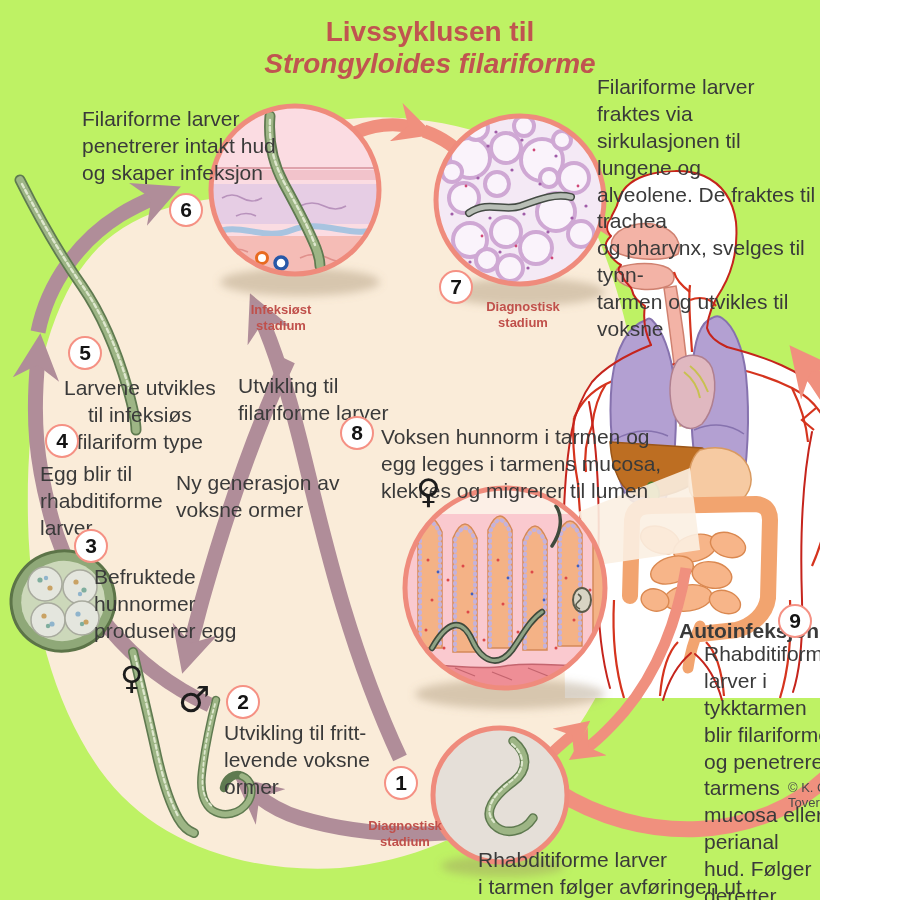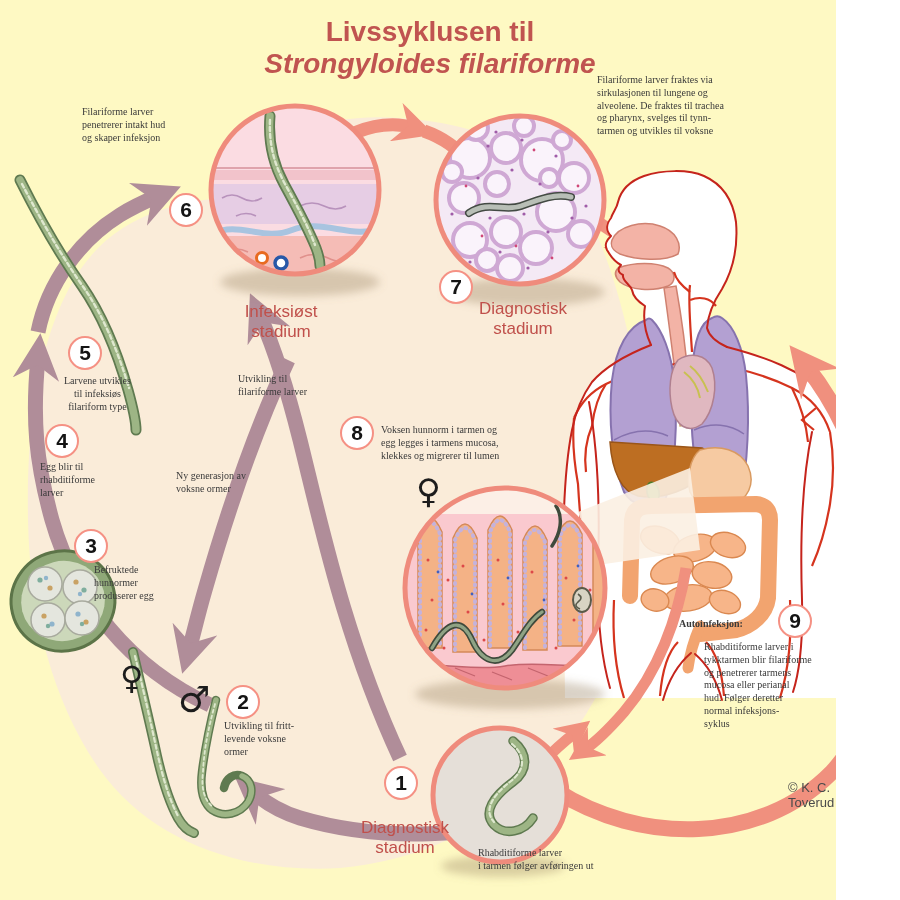--- a/index.html
+++ b/index.html
@@ -1,19 +1,19 @@
 <!DOCTYPE html>
 <html><head>
 <meta charset="utf-8">
 <style>
   html,body{margin:0;padding:0;background:#ffffff;}
   #stage{position:relative;width:820px;height:900px;overflow:hidden;
-         font-family:"Liberation Sans","DejaVu Sans",sans-serif;background:#fef9c3;padding-left:16px;}
-  .para{position:absolute;font-size:10px;line-height:1.28;color:#3a3a3a;white-space:pre-line;font-family:Liberation Serif, serif;}
-  .stadium{position:absolute;font-size:17px;line-height:1.2;font-weight:normal;color:#c0504b;
+         font-family:"Liberation Sans","DejaVu Sans",sans-serif;background:#bef264;}
+  .para{position:absolute;font-size:21px;line-height:1.28;color:#3a3a3a;white-space:pre-line;}
+  .stadium{position:absolute;font-size:13px;line-height:1.2;font-weight:bold;color:#c0504b;
            white-space:pre-line;text-align:center;width:170px;}
   .badge{position:absolute;width:34px;height:34px;border-radius:50%;background:#fff;
          border:2px solid #f59184;color:#141414;font-size:21px;font-weight:bold;
          display:flex;align-items:center;justify-content:center;box-sizing:border-box;}
   .title-wrap{position:absolute;left:155px;top:16px;width:550px;text-align:center;color:#c05450;}
   .t1{font-size:28px;font-weight:bold;line-height:1.15;}
   .t2{font-size:28px;font-weight:bold;font-style:italic;line-height:1.15;}
   .sym{position:absolute;color:#1c1c1c;font-family:"DejaVu Sans",sans-serif;line-height:1;}
   .credit{position:absolute;font-size:13px;color:#4a4a4a;}
   svg{position:absolute;left:0;top:0;}

